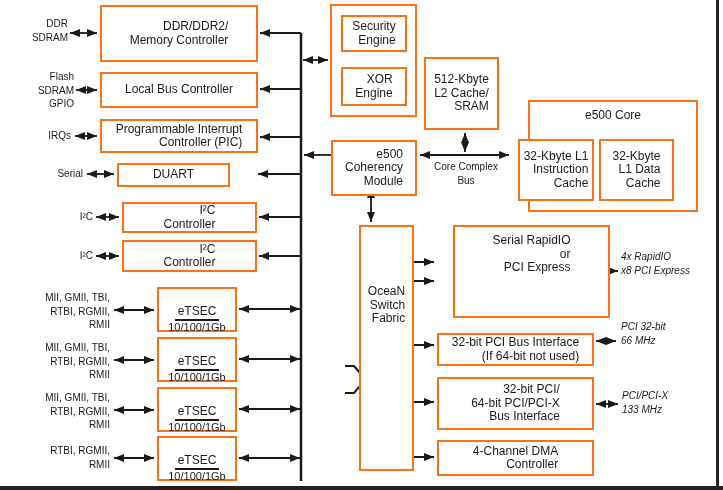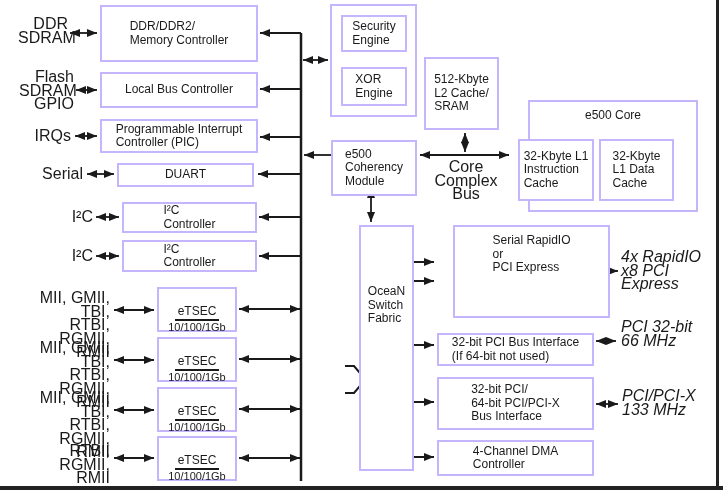--- a/index.html
+++ b/index.html
@@ -1,22 +1,22 @@
 <!DOCTYPE html>
 <html><head>
 <meta charset="utf-8">
 <style>
   html,body{margin:0;padding:0;background:#fff;}
   .canvas{position:relative;width:723px;height:490px;background:#ffffff;overflow:hidden;
           font-family:"Liberation Sans", sans-serif;color:#1a1a1a;}
   .overlay{position:absolute;left:0;top:0;width:723px;height:490px;}
-  .box{position:absolute;box-sizing:border-box;border:2px solid #c4b5fd;background:#fff;
-       display:flex;align-items:center;justify-content:center;text-align:left;
+  .box{position:absolute;box-sizing:border-box;border:2px solid #f97316;background:#fff;
+       display:flex;align-items:center;justify-content:center;text-align:right;
        white-space:pre-line;font-size:12px;line-height:13.5px;}
-  .lbl{position:absolute;white-space:pre-line;font-size:16px;line-height:13.5px;}
+  .lbl{position:absolute;white-space:pre-line;font-size:10px;line-height:13.5px;}
   .r{text-align:right;}
   .l{text-align:left;font-style:italic;}
   .c{text-align:center;}
   .etsec{flex-direction:column;align-items:stretch;justify-content:flex-start;padding:16px;}
   .etsec-top{height:22px;border-bottom:2px solid #1a1a1a;display:flex;align-items:center;justify-content:center;}
   .etsec-bot{flex:1;display:flex;align-items:center;justify-content:center;font-size:11px;}
   .frame-right{position:absolute;background:#222;}
   .frame-bottom{position:absolute;background:#222;}
   .top-align{align-items:flex-start;margin-left:16px;}
 </style>
@@ -83,21 +83,21 @@
         <path d="M345,393 h9 l23,-27 h9"></path>
       </g>
     </g>
   </svg>
 
   <div class="box" style="left:100px;top:5px;width:158px;height:57px">DDR/DDR2/
 Memory Controller</div>
   <div class="box" style="left:100px;top:72px;width:158px;height:36px">Local Bus Controller</div>
   <div class="box" style="left:100px;top:119px;width:158px;height:34px">Programmable Interrupt
 Controller (PIC)</div>
-  <div class="box" style="left:117px;top:163px;width:137px;height:24px">DUART</div>
+  <div class="box" style="left:117px;top:163px;width:113px;height:24px">DUART</div>
   <div class="box" style="left:122px;top:202px;width:135px;height:31px">I²C
 Controller</div>
   <div class="box" style="left:122px;top:240px;width:135px;height:32px">I²C
 Controller</div>
 
   <div class="box etsec" style="left:157px;top:287px;width:80px;height:45px">
     <div class="etsec-top">eTSEC</div>
     <div class="etsec-bot">10/100/1Gb</div>
   </div>
   <div class="box etsec" style="left:157px;top:337px;width:80px;height:45px">

